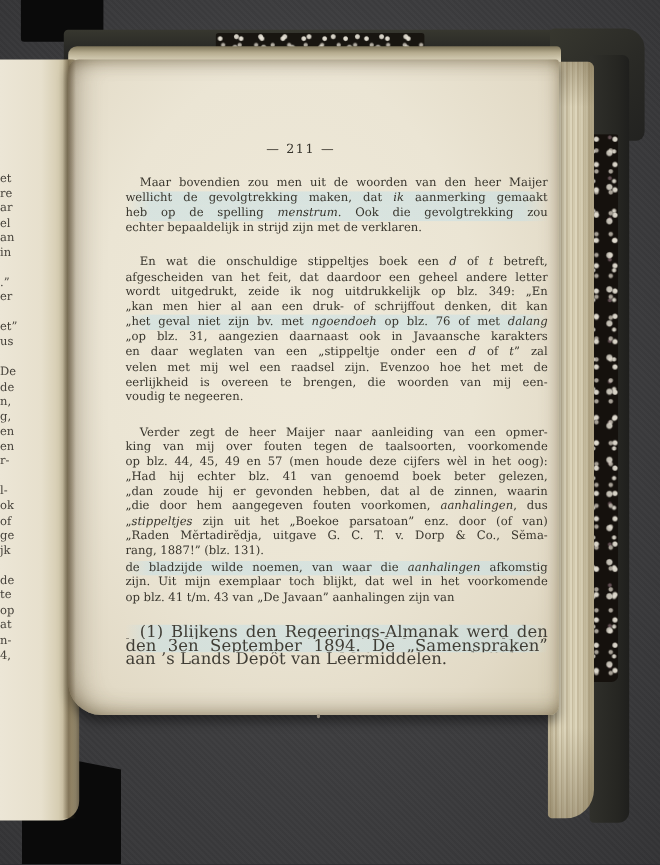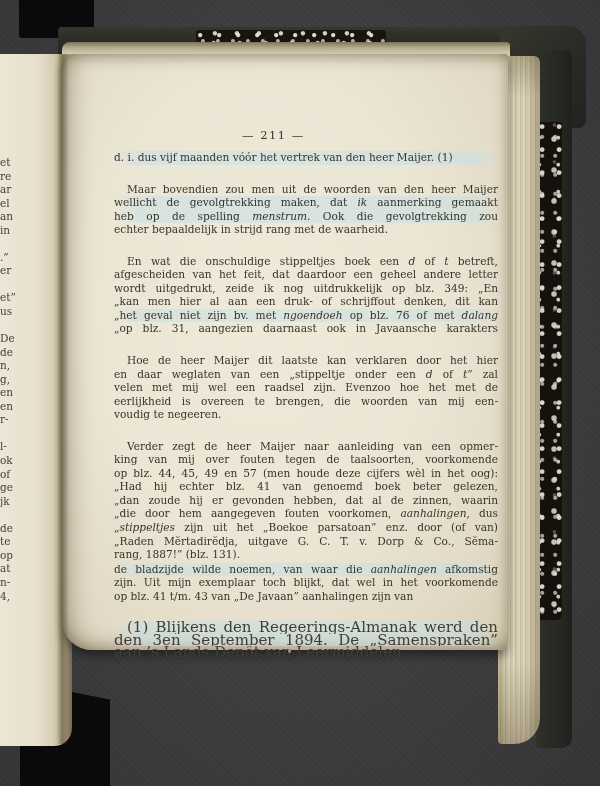--- a/index.html
+++ b/index.html
@@ -136,38 +136,34 @@
       <div class="frag">at</div>
       <div class="frag">n-</div>
       <div class="frag">4,</div>
     </div>
 
   <div class="page">
     <div class="textblock">
       <div class="pagenum">— 211 —</div>
       <div class="body">
           <div class="para">
-            <div class="line last hl"><span>d. i. dus vijf maanden vóór het vertrek van den heer Maijer. (1)</span></div>
-          </div>
-          <div class="para">
             <div class="line indent"><span>Maar bovendien zou men uit de woorden van den heer Maijer</span></div>
             <div class="line hl"><span>wellicht de gevolgtrekking maken, dat </span><em>ik</em><span> aanmerking gemaakt</span></div>
             <div class="line hl"><span>heb op de spelling </span><em>menstrum</em><span>. Ook die gevolgtrekking zou</span></div>
-            <div class="line last"><span>echter bepaaldelijk in strijd rang met de waarheid.</span></div>
+            <div class="line last"><span>echter bepaaldelijk in strijd zijn met de verklaren.</span></div>
           </div>
           <div class="para">
             <div class="line indent"><span>En wat die onschuldige stippeltjes boek een </span><em>d</em><span> of </span><em>t</em><span> betreft,</span></div>
             <div class="line"><span>afgescheiden van het feit, dat daardoor een geheel andere letter</span></div>
             <div class="line"><span>wordt uitgedrukt, zeide ik nog uitdrukkelijk op blz. 349: „En</span></div>
             <div class="line"><span>„kan men hier al aan een druk- of schrijffout denken, dit kan</span></div>
             <div class="line hl"><span>„het geval niet zijn bv. met </span><em>ngoendoeh</em><span> op blz. 76 of met </span><em>dalang</em></div>
             <div class="line"><span>„op blz. 31, aangezien daarnaast ook in Javaansche karakters</span></div>
           </div>
           <div class="para">
-            <div class="line indent"><span>Hoe de heer Maijer dit laatste kan verklaren door het hier</span></div>
             <div class="line"><span>en daar weglaten van een „stippeltje onder een </span><em>d</em><span> of </span><em>t</em><span>” zal</span></div>
             <div class="line"><span>velen met mij wel een raadsel zijn.  Evenzoo hoe het met de</span></div>
             <div class="line"><span>eerlijkheid is overeen te brengen, die woorden van mij een-</span></div>
             <div class="line last"><span>voudig te negeeren.</span></div>
           </div>
           <div class="para">
             <div class="line indent"><span>Verder zegt de heer Maijer naar aanleiding van een opmer-</span></div>
             <div class="line"><span>king van mij over fouten tegen de taalsoorten, voorkomende</span></div>
             <div class="line"><span>op blz. 44, 45, 49 en 57 (men houde deze cijfers wèl in het oog):</span></div>
             <div class="line"><span>„Had hij echter blz. 41 van genoemd boek beter gelezen,</span></div>

